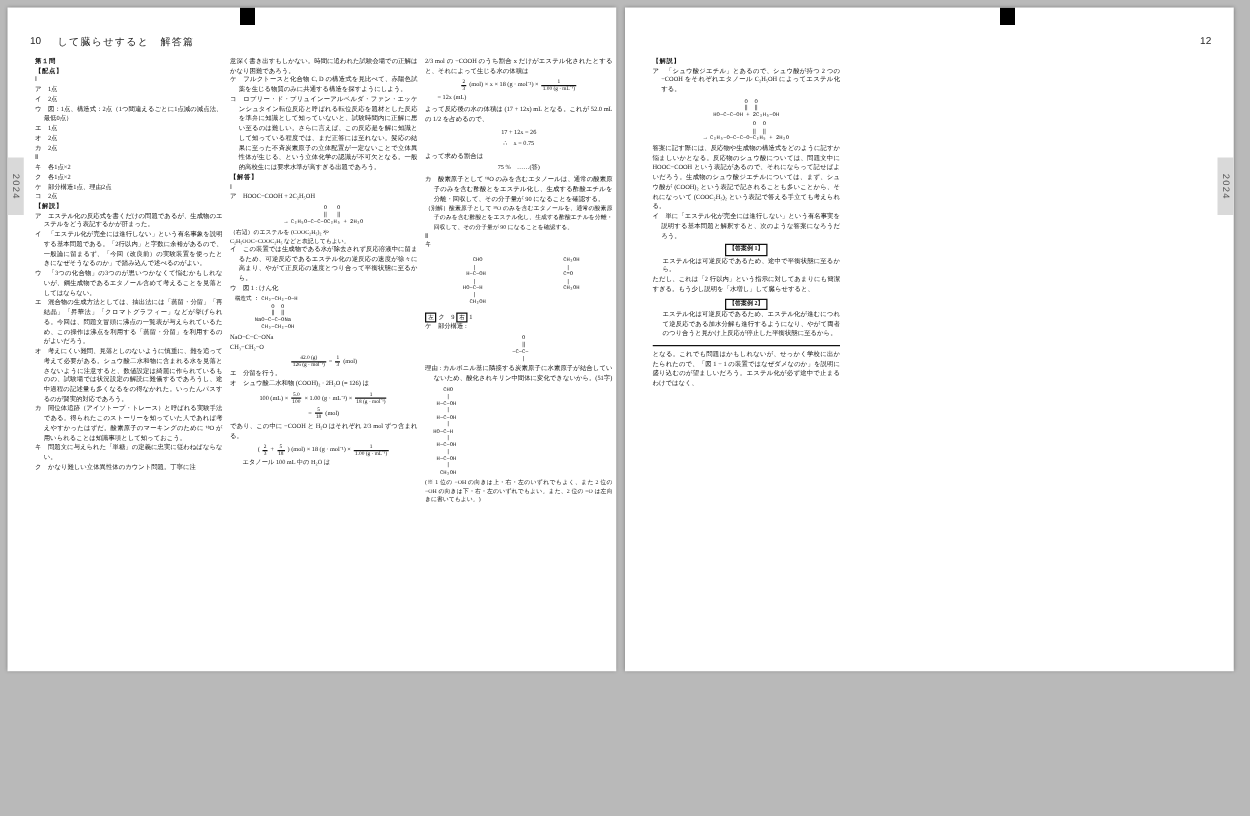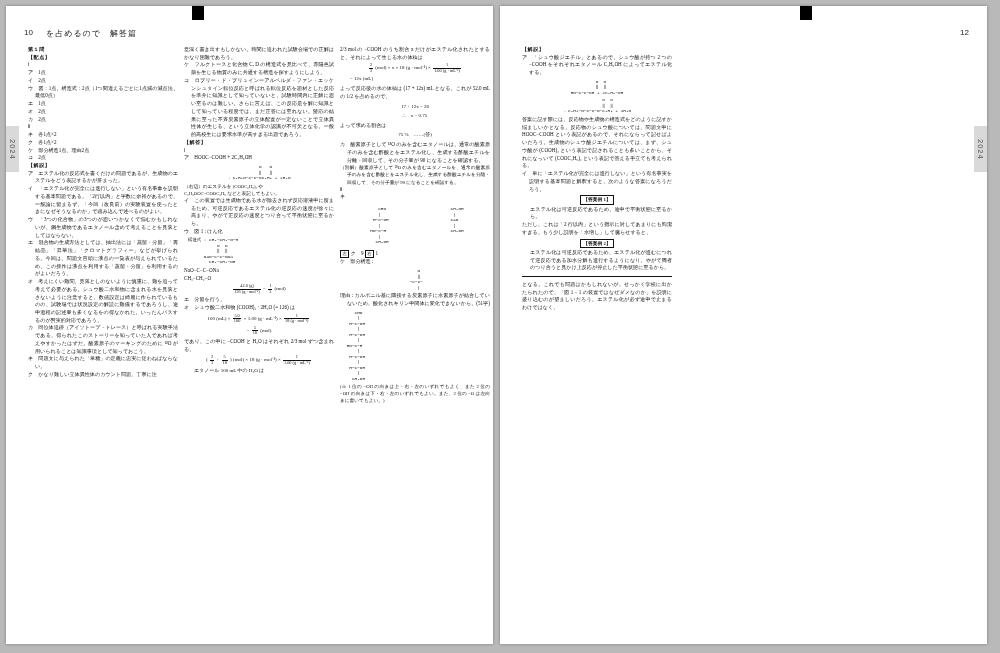--- a/index.html
+++ b/index.html
@@ -9,21 +9,21 @@
     font-family:"Liberation Serif", serif;
     overflow:hidden;
   }
   .spread{
     position:relative;
     width:1000px;height:653px;
   }
   .page{
     position:absolute;
     top:6px;
-    width:487px;height:638px;
+    width:487px;height:531px;
     background:#ffffff;
     box-shadow:0 0 3px rgba(0,0,0,.35);
     overflow:hidden;
   }
   .page.left{left:6px;}
   .page.right{left:500px;}
 
   
   .regbar{
     position:absolute;top:0;width:12px;height:14px;background:#000;
@@ -115,21 +115,21 @@
   .figwrap{margin:3px 0 3px 0;display:flex;justify-content:space-around;}
 </style>
 </head>
 <body>
 
 <div class="spread">
 
   <div class="page left">
     <div class="regbar" style="left:186px;"></div>
     <div class="folio" style="left:18px;">10</div>
-    <div class="runhead">を占めるので　解答篇</div>
+    <div class="runhead">して臓らせすると　解答篇</div>
     <div class="yeartab" style="left:0px;top:120px;">2024</div>
 
     <div class="col" style="left:22px;">
       <p class="sec first">第１問</p>
       <p class="sec">【配点】</p>
       <p class="hang">Ⅰ</p>
       <p class="hang">ア　1点</p>
       <p class="hang">イ　2点</p>
       <p class="hang">ウ　図：1点、構造式：2点（1つ間違えるごとに1点減の減点法、最低0点）</p>
       <p class="hang">エ　1点</p>

